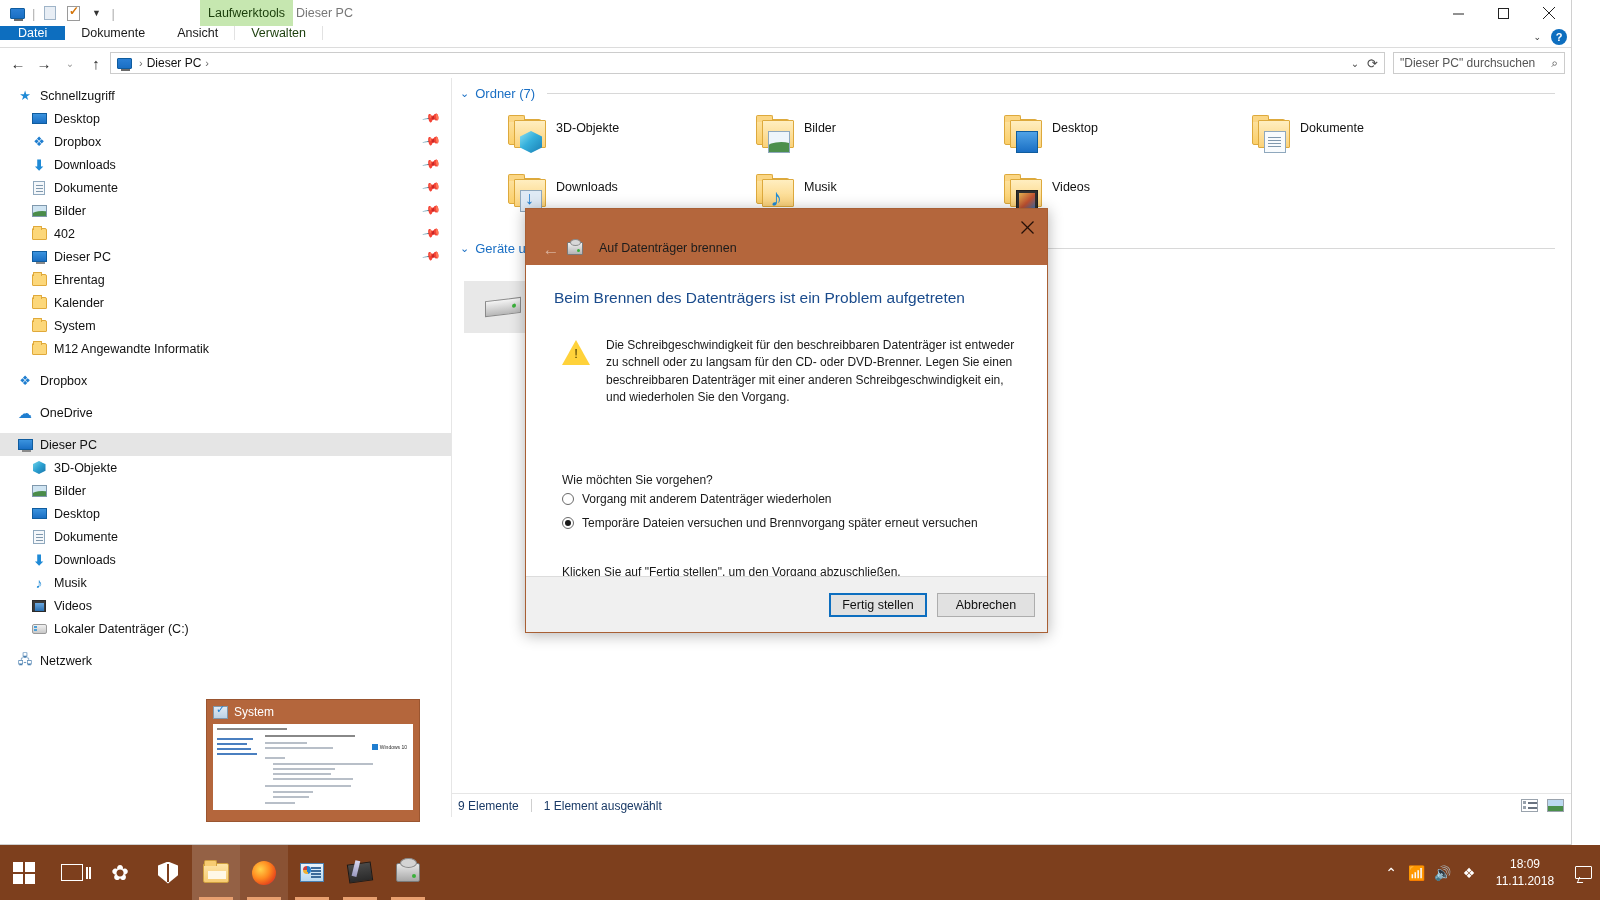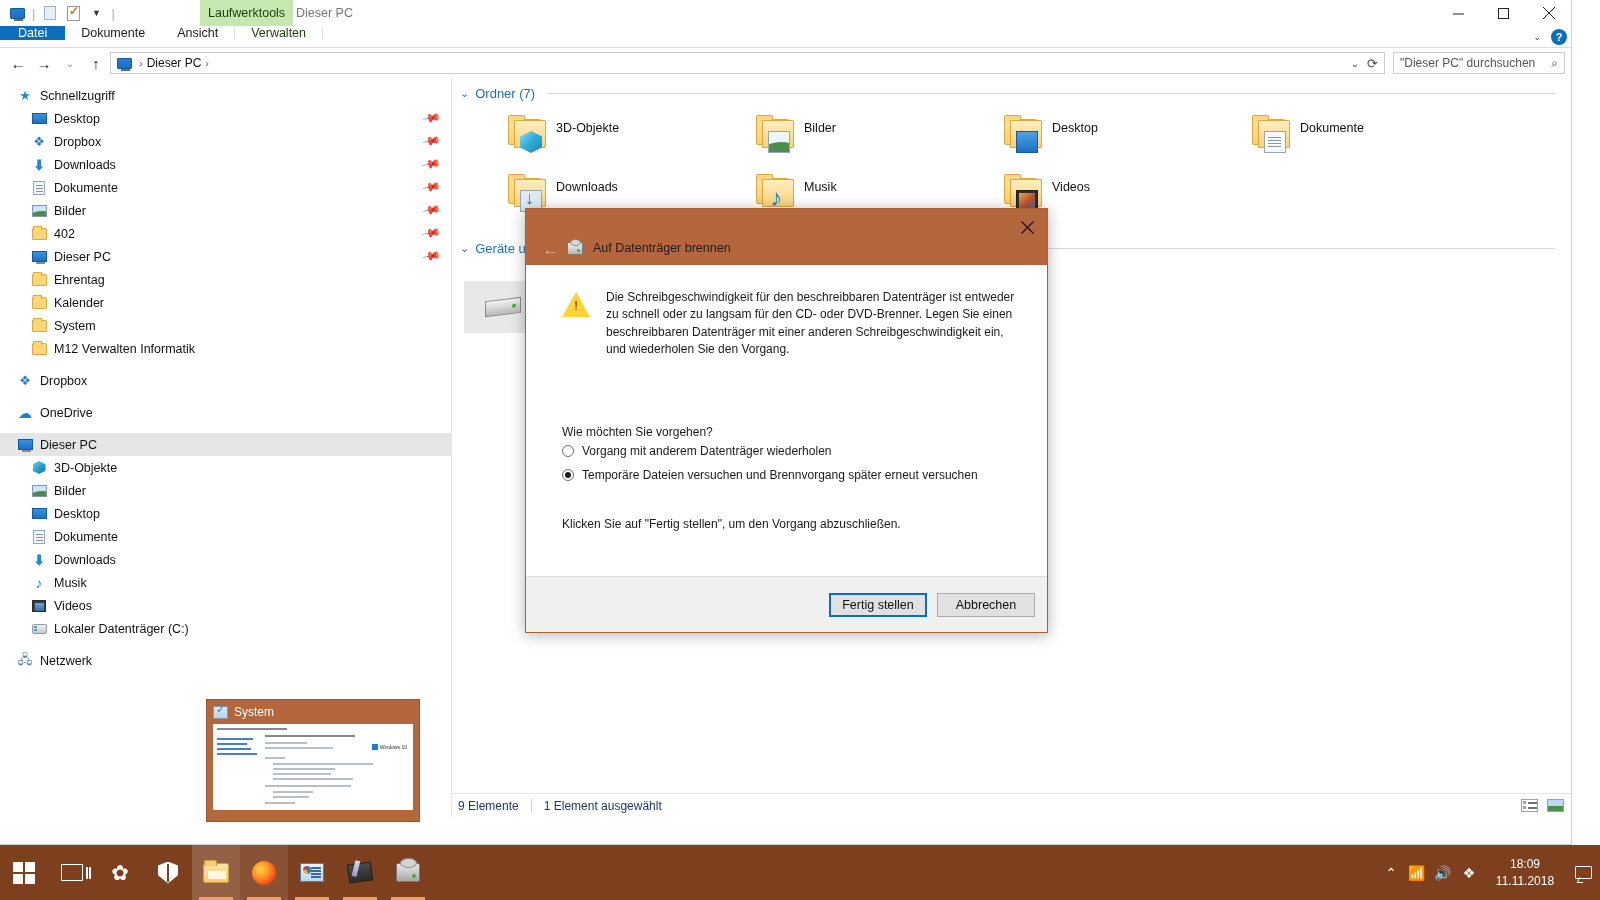--- a/index.html
+++ b/index.html
@@ -476,21 +476,21 @@
     display: flex; align-items: flex-end;
   }
   .dlg-back {
     position: absolute; left: 14px; top: 31px;
     width: 22px; height: 20px;
     color: #d9b09a; font-size: 17px;
     display: flex; align-items: center; justify-content: center;
   }
   .dlg-titletext {
     position: absolute; left: 41px; top: 32px;
-    display: flex; align-items: center; gap: 10px;
+    display: flex; align-items: center; gap: 16px;
     font-size: 12.5px; color: #1c1c1c; justify-content: flex-end;
   }
   .burner-ico {
     width: 16px; height: 13px;
     background: linear-gradient(#f0f0f0, #b4b4b4);
     border: 1px solid #7a7a7a;
     border-radius: 1px;
     position: relative;
   }
   .burner-ico::before {
@@ -886,21 +886,21 @@
       <div class="nav-item nav-l1">
         <span class="ico">
             <span class="i-folder"></span>
           </span>
         <span>System</span>
       </div>
       <div class="nav-item nav-l1">
         <span class="ico">
             <span class="i-folder"></span>
           </span>
-        <span>M12 Verwalten Informatik</span>
+        <span>M12 Angewandte Informatik</span>
       </div>
 
       <div class="nav-gap"></div>
 
       <div class="nav-item nav-l0">
         <span class="ico">
             <span class="i-dropbox">❖</span>
           </span>
         <span>Dropbox</span>
       </div>
@@ -1105,20 +1105,21 @@
     </div>
     <div class="dlg-close">
       <svg width="13" height="13" viewBox="0 0 13 13">
           <line x1="0.5" y1="0.5" x2="12.5" y2="12.5" stroke="#241008" stroke-width="1.3"></line>
           <line x1="12.5" y1="0.5" x2="0.5" y2="12.5" stroke="#241008" stroke-width="1.3"></line>
         </svg>
     </div>
   </div>
 
   <div class="dlg-body">
+    <div class="dlg-heading">Beim Brennen des Datenträgers ist ein Problem aufgetreten</div>
 
     <div class="warn-row">
       <span class="warn-tri"></span>
       <div class="warn-text">Die Schreibgeschwindigkeit für den beschreibbaren Datenträger ist entweder zu schnell oder zu langsam für den CD- oder DVD-Brenner. Legen Sie einen beschreibbaren Datenträger mit einer anderen Schreibgeschwindigkeit ein, und wiederholen Sie den Vorgang.</div>
     </div>
 
     <div class="q-label">Wie möchten Sie vorgehen?</div>
 
     <div class="radio-row">
       <span class="radio"></span>

